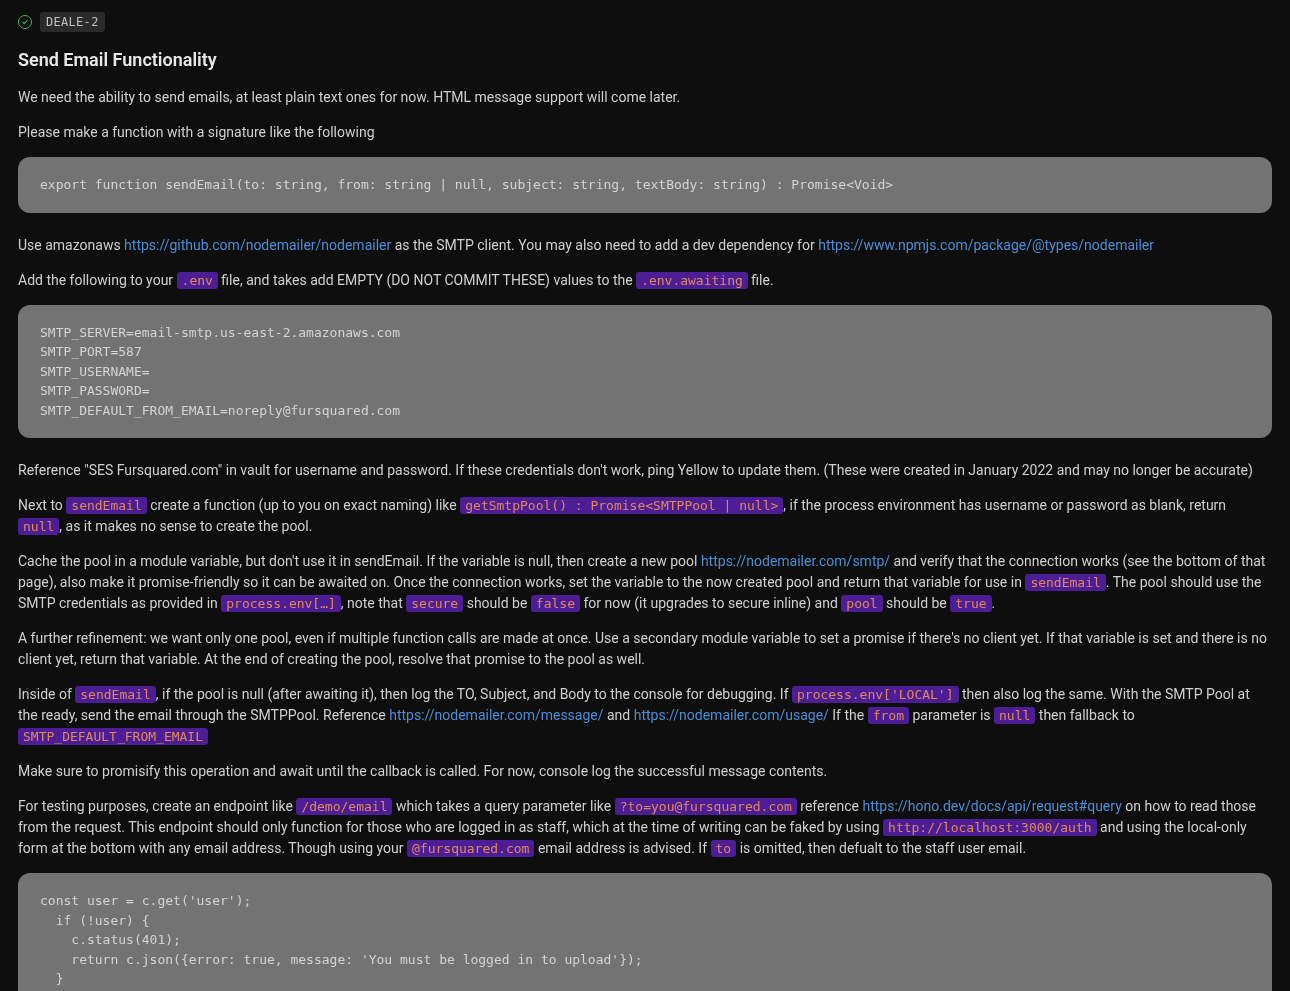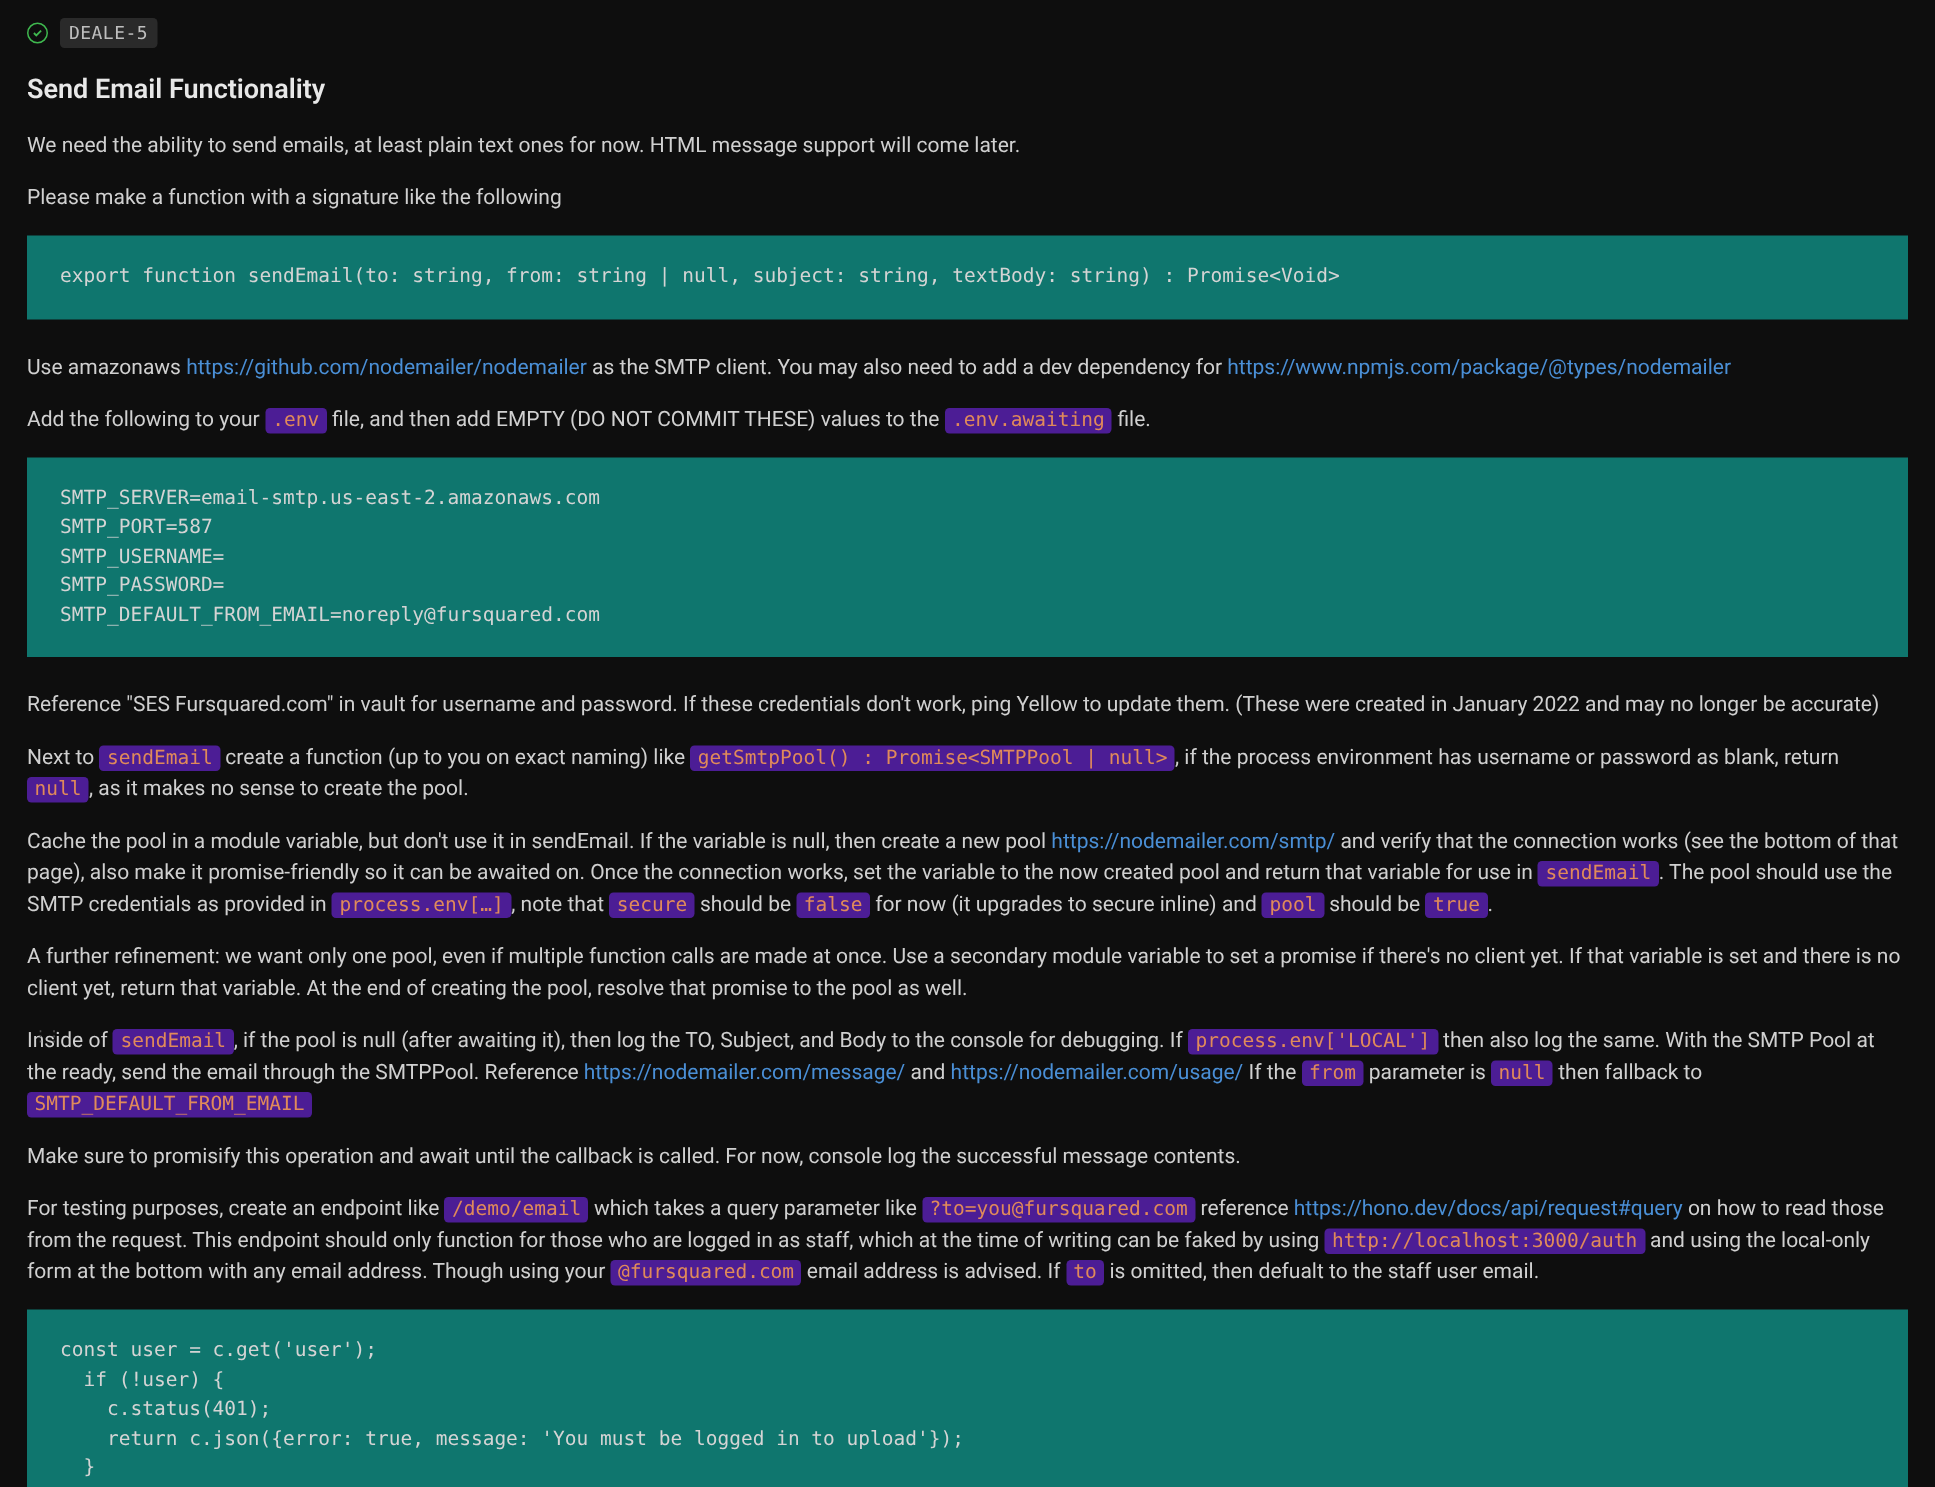--- a/index.html
+++ b/index.html
@@ -37,22 +37,22 @@
   letter-spacing: 0.3px;
 }
 h1.title {
   color: #e8e8e8;
   font-size: 18px;
   font-weight: 600;
   margin-bottom: 14px;
 }
 p { margin-bottom: 14px; color: #d0d0d0; }
 pre.codeblock {
-  background: #0f766e;
-  border-radius: 0;
+  background: #737373;
+  border-radius: 12px;
   padding: 18px 22px;
   margin: 14px 0 22px 0;
   font-family: ui-monospace, SFMono-Regular, Menlo, Consolas, monospace;
   font-size: 13px;
   color: #d4d4d4;
   white-space: pre;
   overflow-x: auto;
 }
 a.link {
   color: #4a8fd6;
@@ -76,36 +76,36 @@
 </style>
 </head>
 <body>
 
 <div class="header-row">
   <span class="status-circle">
     <svg viewBox="0 0 10 10">
         <polyline points="2,5 4,7 8,3" fill="none" stroke="#3fb84f" stroke-width="1.5"></polyline>
       </svg>
   </span>
-  <span class="issue-key">DEALE-5</span>
+  <span class="issue-key">DEALE-2</span>
 </div>
 
 <h1 class="title">Send Email Functionality</h1>
 
 <p>We need the ability to send emails, at least plain text ones for now. HTML message support will come later.</p>
 <p>Please make a function with a signature like the following</p>
 
 <pre class="codeblock">export function sendEmail(to: string, from: string | null, subject: string, textBody: string) : Promise&lt;Void&gt;</pre>
 
 <p>
   <span>Use amazonaws </span><a class="link">https://github.com/nodemailer/nodemailer</a><span> as the SMTP client. You may also need to add a dev dependency for </span><a class="link">https://www.npmjs.com/package/@types/nodemailer</a>
 </p>
 
 <p>
-  <span>Add the following to your </span><code class="inline">.env</code><span> file, and then add EMPTY (DO NOT COMMIT THESE) values to the </span><code class="inline">.env.awaiting</code><span> file.</span>
+  <span>Add the following to your </span><code class="inline">.env</code><span> file, and takes add EMPTY (DO NOT COMMIT THESE) values to the </span><code class="inline">.env.awaiting</code><span> file.</span>
 </p>
 
 <pre class="codeblock">SMTP_SERVER=email-smtp.us-east-2.amazonaws.com
 SMTP_PORT=587
 SMTP_USERNAME=
 SMTP_PASSWORD=
 SMTP_DEFAULT_FROM_EMAIL=noreply@fursquared.com</pre>
 
 <p>Reference "SES Fursquared.com" in vault for username and password. If these credentials don't work, ping Yellow to update them. (These were created in January 2022 and may no longer be accurate)</p>
 

